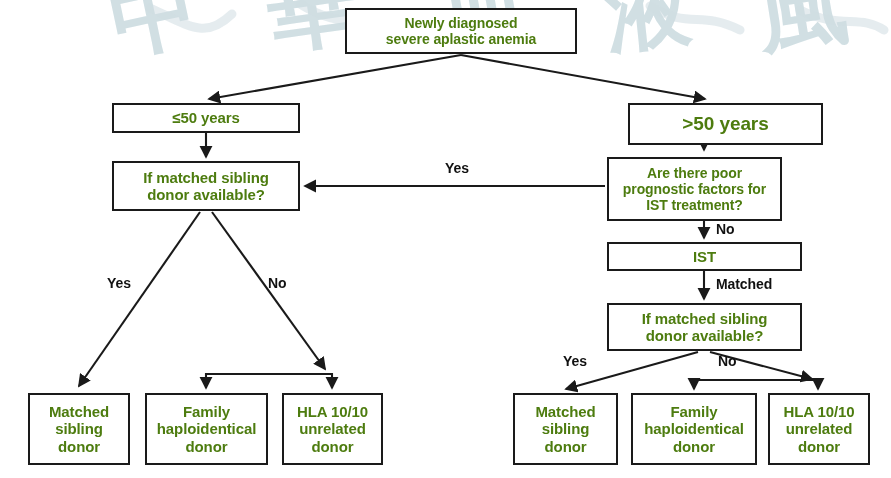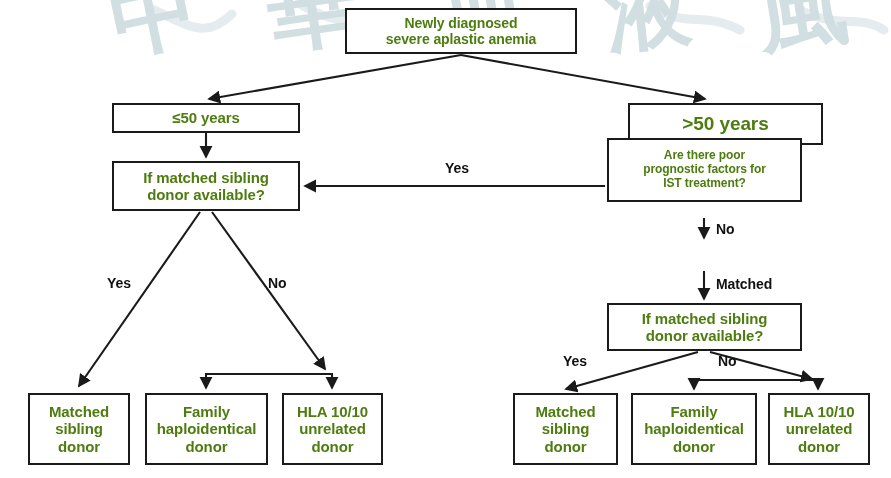--- a/index.html
+++ b/index.html
@@ -119,24 +119,25 @@
   <div class="node" style="left:345px; top:8px; width:232px; height:46px; font-size:14px;">Newly diagnosed
 severe aplastic anemia</div>
 
   <div class="node" style="left:112px; top:103px; width:188px; height:30px; font-size:15px;">≤50 years</div>
 
   <div class="node" style="left:607px; top:103px; width:195px; height:42px; font-size:19px;margin-left:21px;">&gt;50 years</div>
 
   <div class="node" style="left:112px; top:161px; width:188px; height:50px; font-size:15px;">If matched sibling
 donor available?</div>
 
-  <div class="node" style="left:607px; top:138px; width:195px; height:64px; font-size:12px;">Are there poor
+  <div class="node" style="left:607px; top:157px; width:175px; height:64px; font-size:14px;">Are there poor
 prognostic factors for
 IST treatment?</div>
 
+  <div class="node" style="left:607px; top:242px; width:195px; height:29px; font-size:15px;">IST</div>
 
   <div class="node" style="left:607px; top:303px; width:195px; height:48px; font-size:15px;">If matched sibling
 donor available?</div>
 
   <div class="node" style="left:28px; top:393px; width:102px; height:72px; font-size:15px;">Matched
 sibling
 donor</div>
 
   <div class="node" style="left:145px; top:393px; width:123px; height:72px; font-size:15px;">Family
 haploidentical

